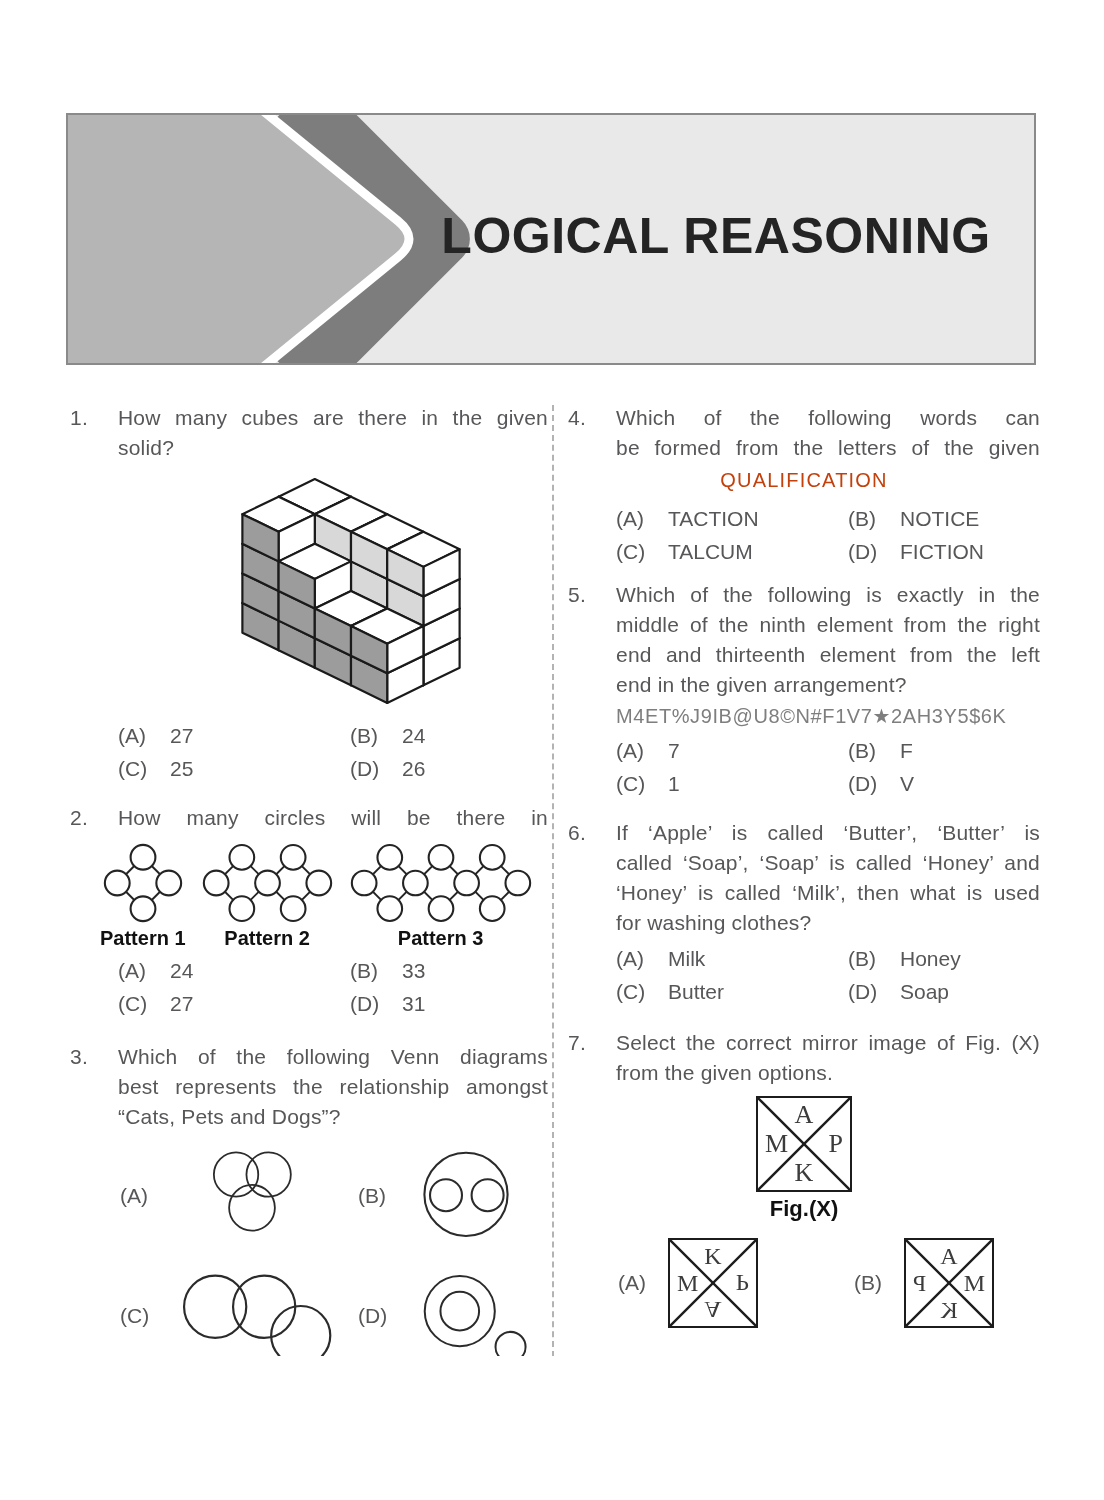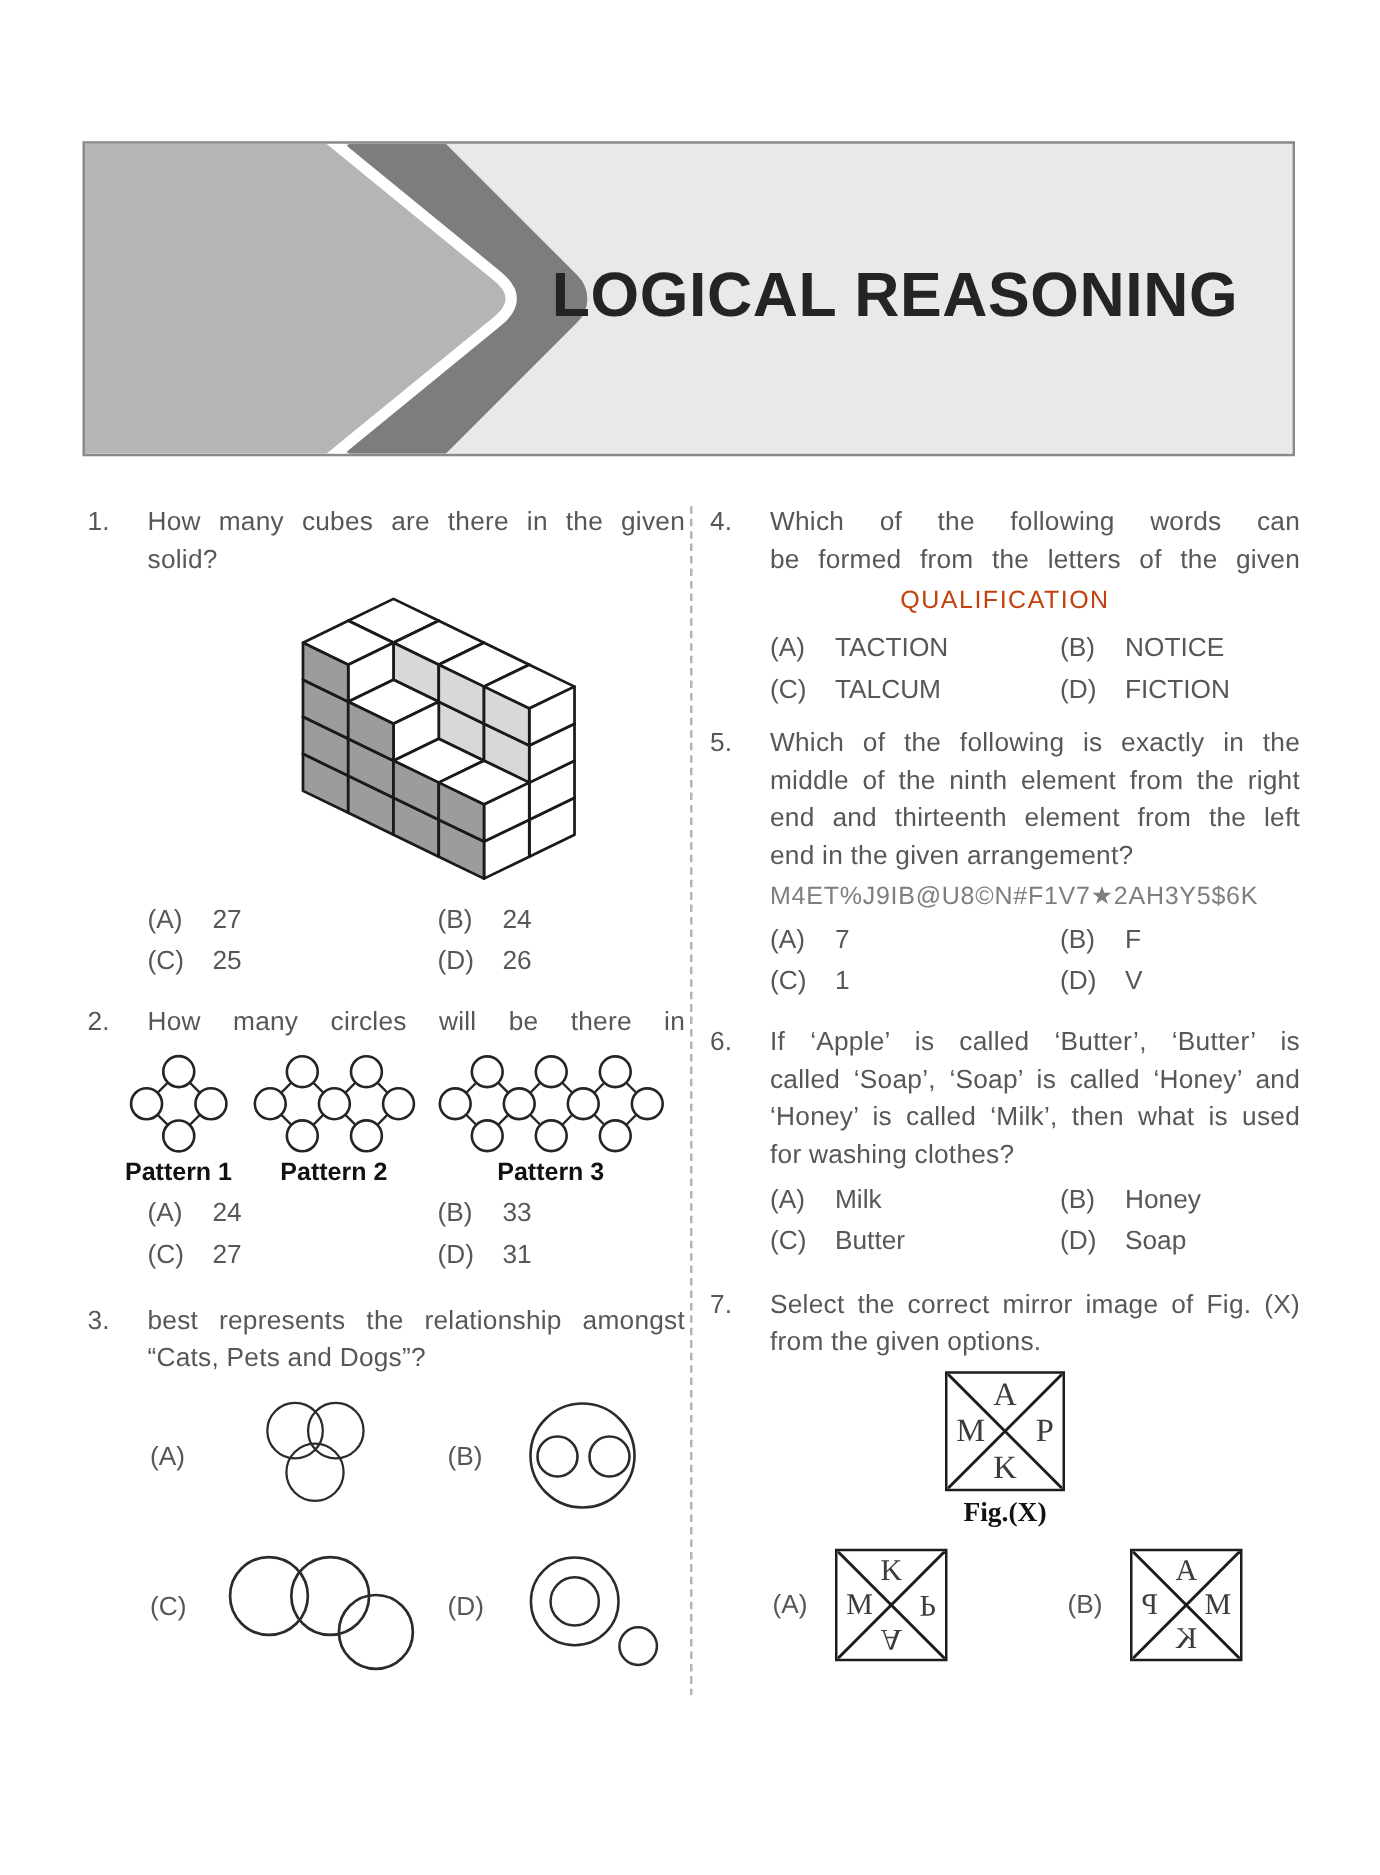--- a/index.html
+++ b/index.html
@@ -47,21 +47,21 @@
 
   
   .venn-row{display:flex;align-items:center;margin-top:8px;height:112px;}
   .venn-cell{display:flex;align-items:center;}
   .venn-cell.first{margin-left:50px;width:238px;}
   .vlabel{width:56px;flex:none;font-size:21px;}
   .venn-cell svg{flex:none;}
 
   
   .figx{display:flex;flex-direction:column;align-items:center;margin-top:8px;}
-  .figx-label{font-weight:700;font-size:22px;color:#111;margin-top:4px;font-family:Liberation Serif, serif;}
+  .figx-label{font-weight:700;font-size:22px;color:#111;margin-top:4px;}
   .msq{position:relative;border:2px solid #1c1c1c;background:#fff;flex:none;}
   .msq svg.diag{position:absolute;left:0;top:0;width:100%;height:100%;}
   .mletter{position:absolute;font-family:"Liberation Serif",serif;color:#3c3c3c;line-height:1;}
   .mletter.top{top:4px;left:50%;transform:translateX(-50%);}
   .mletter.bottom{bottom:4px;left:50%;transform:translateX(-50%);}
   .mletter.left{left:7px;top:50%;transform:translateY(-50%);}
   .mletter.right{right:7px;top:50%;transform:translateY(-50%);}
   .mletter.bottom.flip-v{transform:translateX(-50%) scaleY(-1);}
   .mletter.bottom.flip-h{transform:translateX(-50%) scaleX(-1);}
   .mletter.left.flip-h{transform:translateY(-50%) scaleX(-1);}
@@ -311,20 +311,21 @@
                 <span class="oval">31</span>
               </div>
             </div>
           </div>
       </section>
 
       <section class="q3">
         <div class="qrow">
           <div class="qnum">3.</div>
           <div class="qtext">
+              <div class="jline">Which of the following Venn diagrams</div>
               <div class="jline">best represents the relationship amongst</div>
               <div class="jline last">“Cats, Pets and Dogs”?</div>
             </div>
         </div>
         <div class="venn-row">
           <div class="venn-cell first">
             <span class="vlabel">(A)</span>
             <svg width="152" height="104" viewBox="0 0 150 150">
               <g fill="none" stroke="#2b2b2b" stroke-width="2.6">
                 <circle cx="52" cy="44" r="32"></circle>

